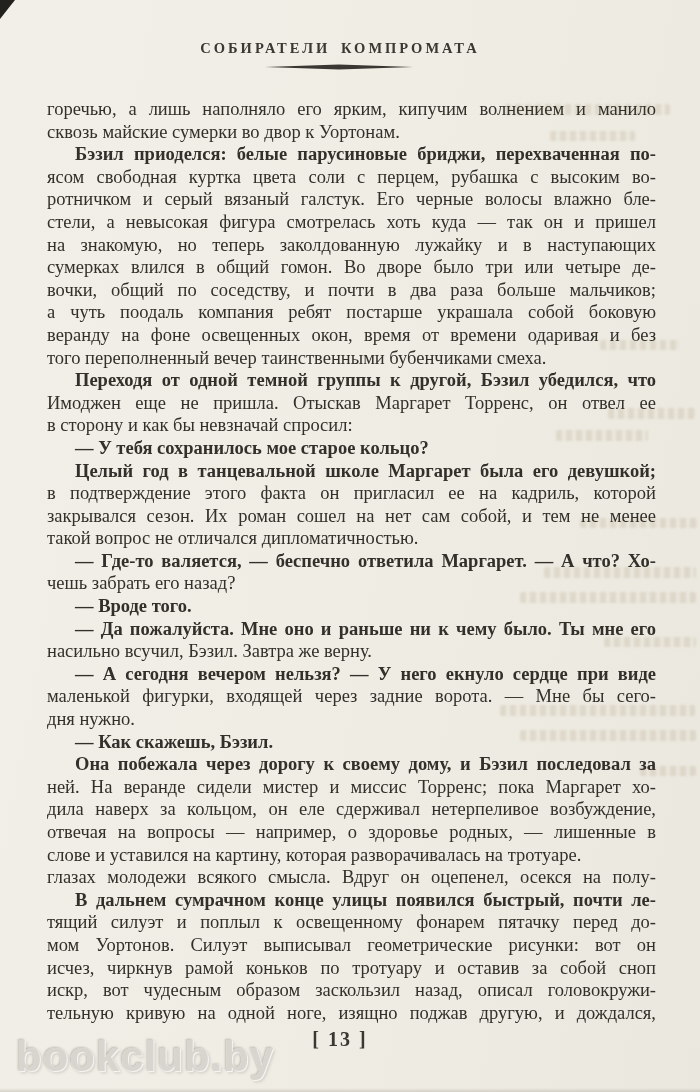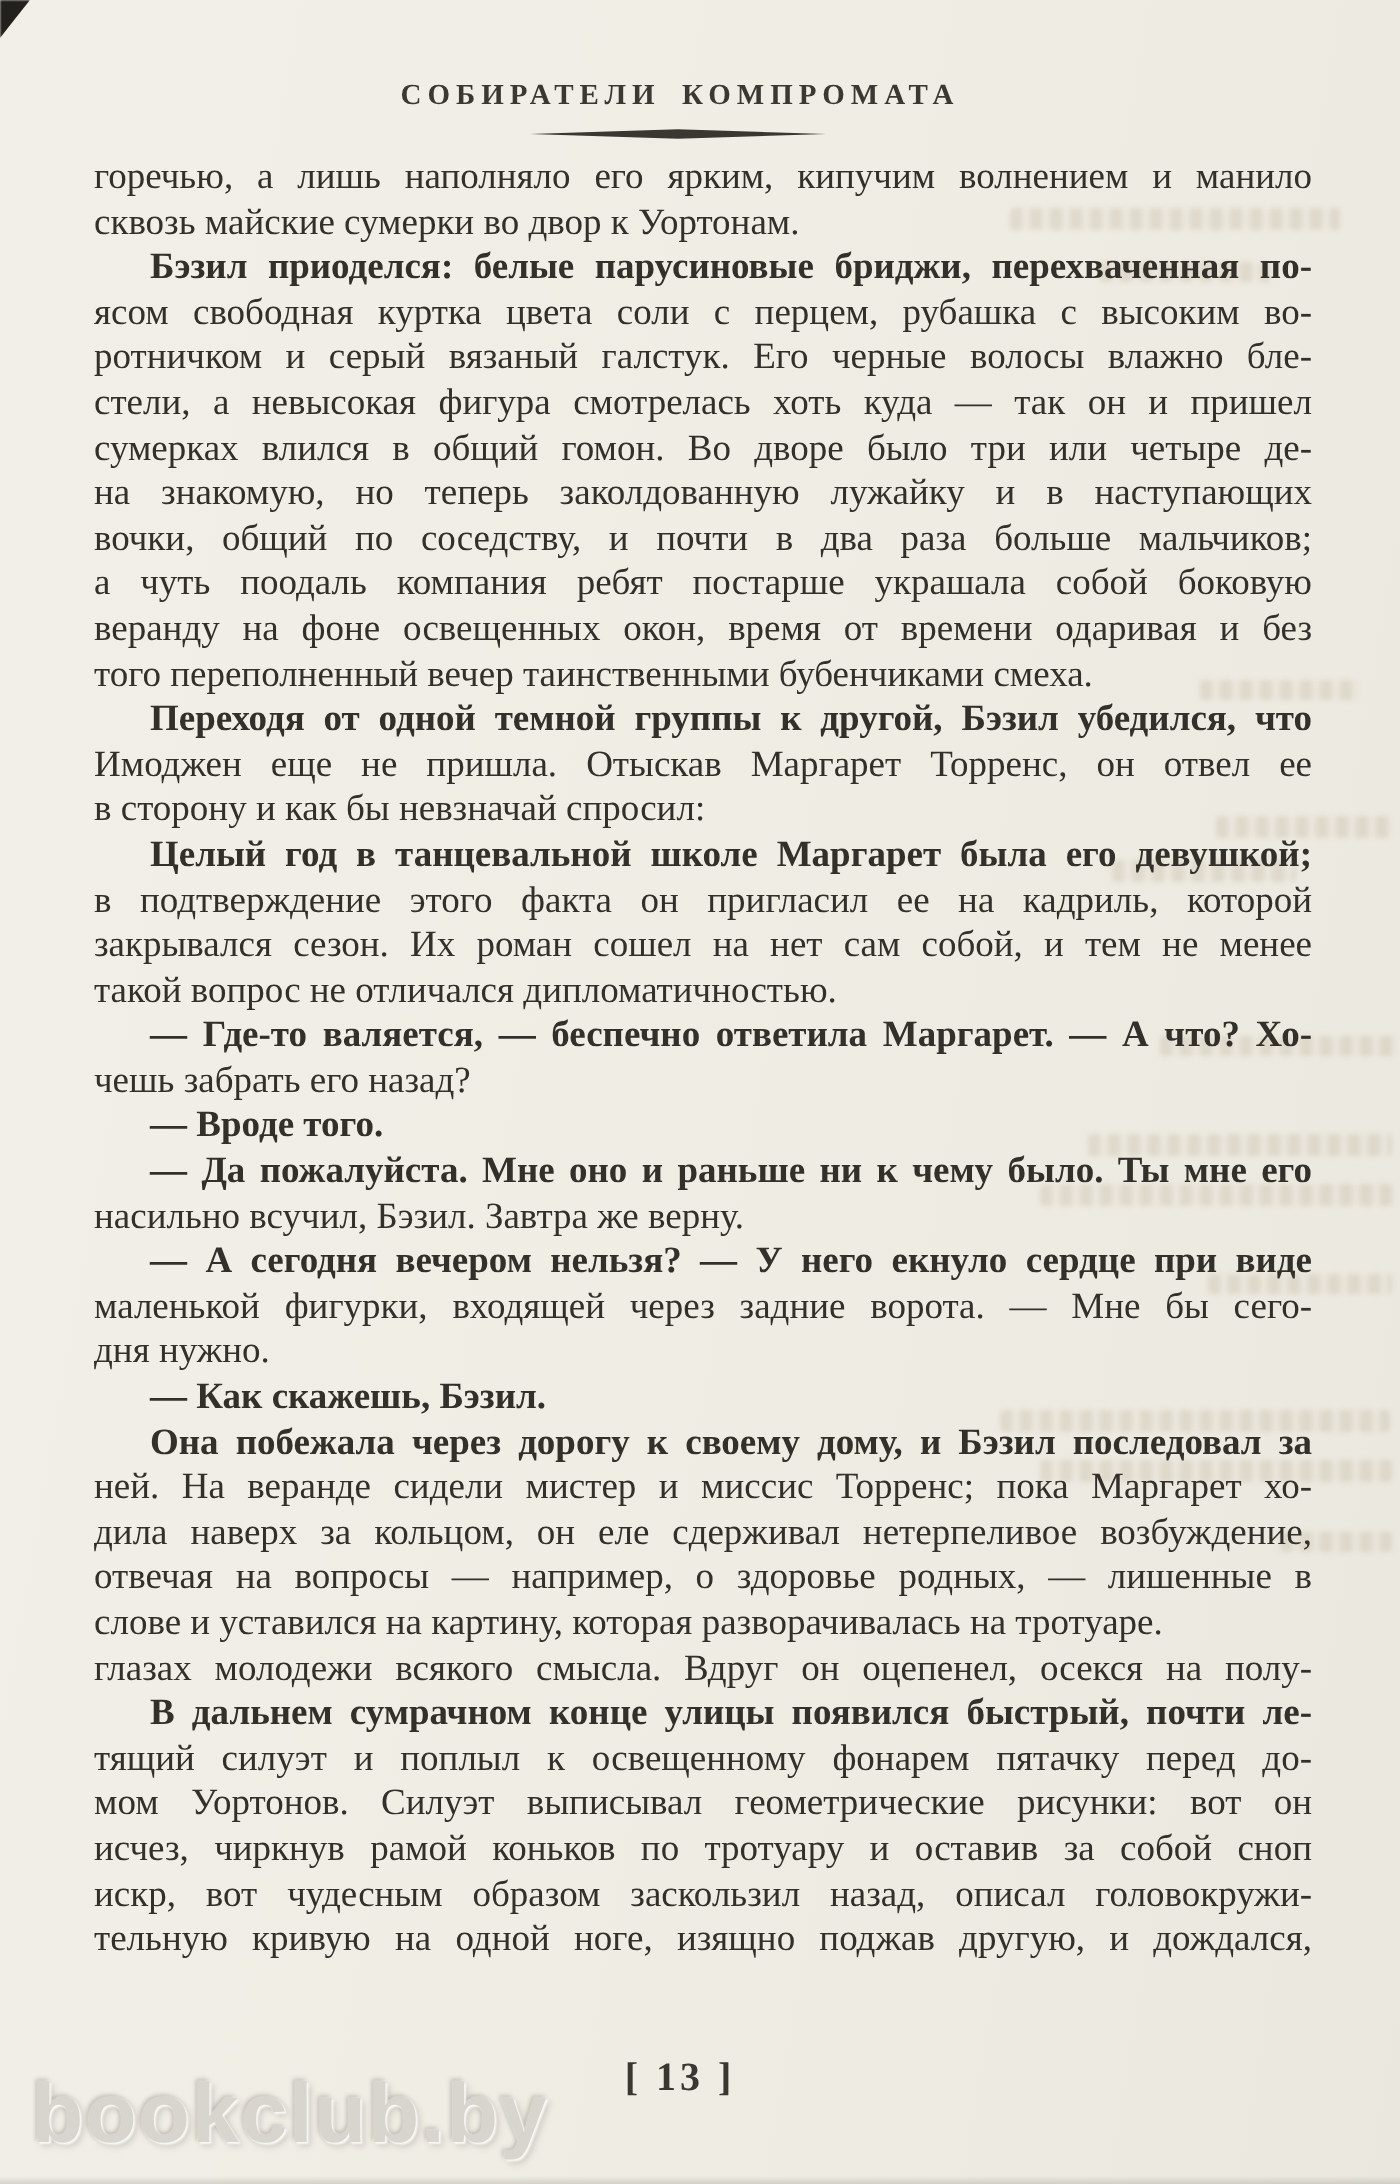--- a/index.html
+++ b/index.html
@@ -34,21 +34,21 @@
     font-size: 14.5px; font-weight: bold;
     letter-spacing: 3px;
     word-spacing: 4px;
     color: #3b3834;
   }
   .swelled-rule {
     position: absolute; top: 64px; left: 265px;
     display: block;
   }
   .text-block {
-    position: absolute; left: 47px; top: 78px; width: 609px;
+    position: absolute; left: 47px; top: 98px; width: 609px;
     color: #33302b;
     font-size: 18.5px;
   }
   .line {
     height: 22.6px; line-height: 22.6px;
     white-space: nowrap;
   }
   .jl { text-align: justify; text-align-last: justify; white-space: normal; }
   .ll { text-align: left; }
   .ind { text-indent: 28px; font-weight: bold; }
@@ -107,29 +107,30 @@
     <polygon points="0,3 74,0.6 148,3 74,5.4" fill="#3a3733"></polygon>
   </svg>
 
   <main class="text-block" id="text-block">
       <div class="line jl">горечью, а лишь наполняло его ярким, кипучим волнением и манило</div>
       <div class="line ll">сквозь майские сумерки во двор к Уортонам.</div>
       <div class="line jl ind">Бэзил приоделся: белые парусиновые бриджи, перехваченная по-</div>
       <div class="line jl">ясом свободная куртка цвета соли с перцем, рубашка с высоким во-</div>
       <div class="line jl">ротничком и серый вязаный галстук. Его черные волосы влажно бле-</div>
       <div class="line jl">стели, а невысокая фигура смотрелась хоть куда — так он и пришел</div>
+      <div class="line jl">на знакомую, но теперь заколдованную лужайку и в наступающих</div>
       <div class="line jl">сумерках влился в общий гомон. Во дворе было три или четыре де-</div>
-      <div class="line jl">на знакомую, но теперь заколдованную лужайку и в наступающих</div>
       <div class="line jl">вочки, общий по соседству, и почти в два раза больше мальчиков;</div>
       <div class="line jl">а чуть поодаль компания ребят постарше украшала собой боковую</div>
       <div class="line jl">веранду на фоне освещенных окон, время от времени одаривая и без</div>
       <div class="line ll">того переполненный вечер таинственными бубенчиками смеха.</div>
       <div class="line jl ind">Переходя от одной темной группы к другой, Бэзил убедился, что</div>
       <div class="line jl">Имоджен еще не пришла. Отыскав Маргарет Торренс, он отвел ее</div>
       <div class="line ll">в сторону и как бы невзначай спросил:</div>
+      <div class="line ll ind">— У тебя сохранилось мое старое кольцо?</div>
       <div class="line jl ind">Целый год в танцевальной школе Маргарет была его девушкой;</div>
       <div class="line jl">в подтверждение этого факта он пригласил ее на кадриль, которой</div>
       <div class="line jl">закрывался сезон. Их роман сошел на нет сам собой, и тем не менее</div>
       <div class="line ll">такой вопрос не отличался дипломатичностью.</div>
       <div class="line jl ind">— Где-то валяется, — беспечно ответила Маргарет. — А что? Хо-</div>
       <div class="line ll">чешь забрать его назад?</div>
       <div class="line ll ind">— Вроде того.</div>
       <div class="line jl ind">— Да пожалуйста. Мне оно и раньше ни к чему было. Ты мне его</div>
       <div class="line ll">насильно всучил, Бэзил. Завтра же верну.</div>
       <div class="line jl ind">— А сегодня вечером нельзя? — У него екнуло сердце при виде</div>

